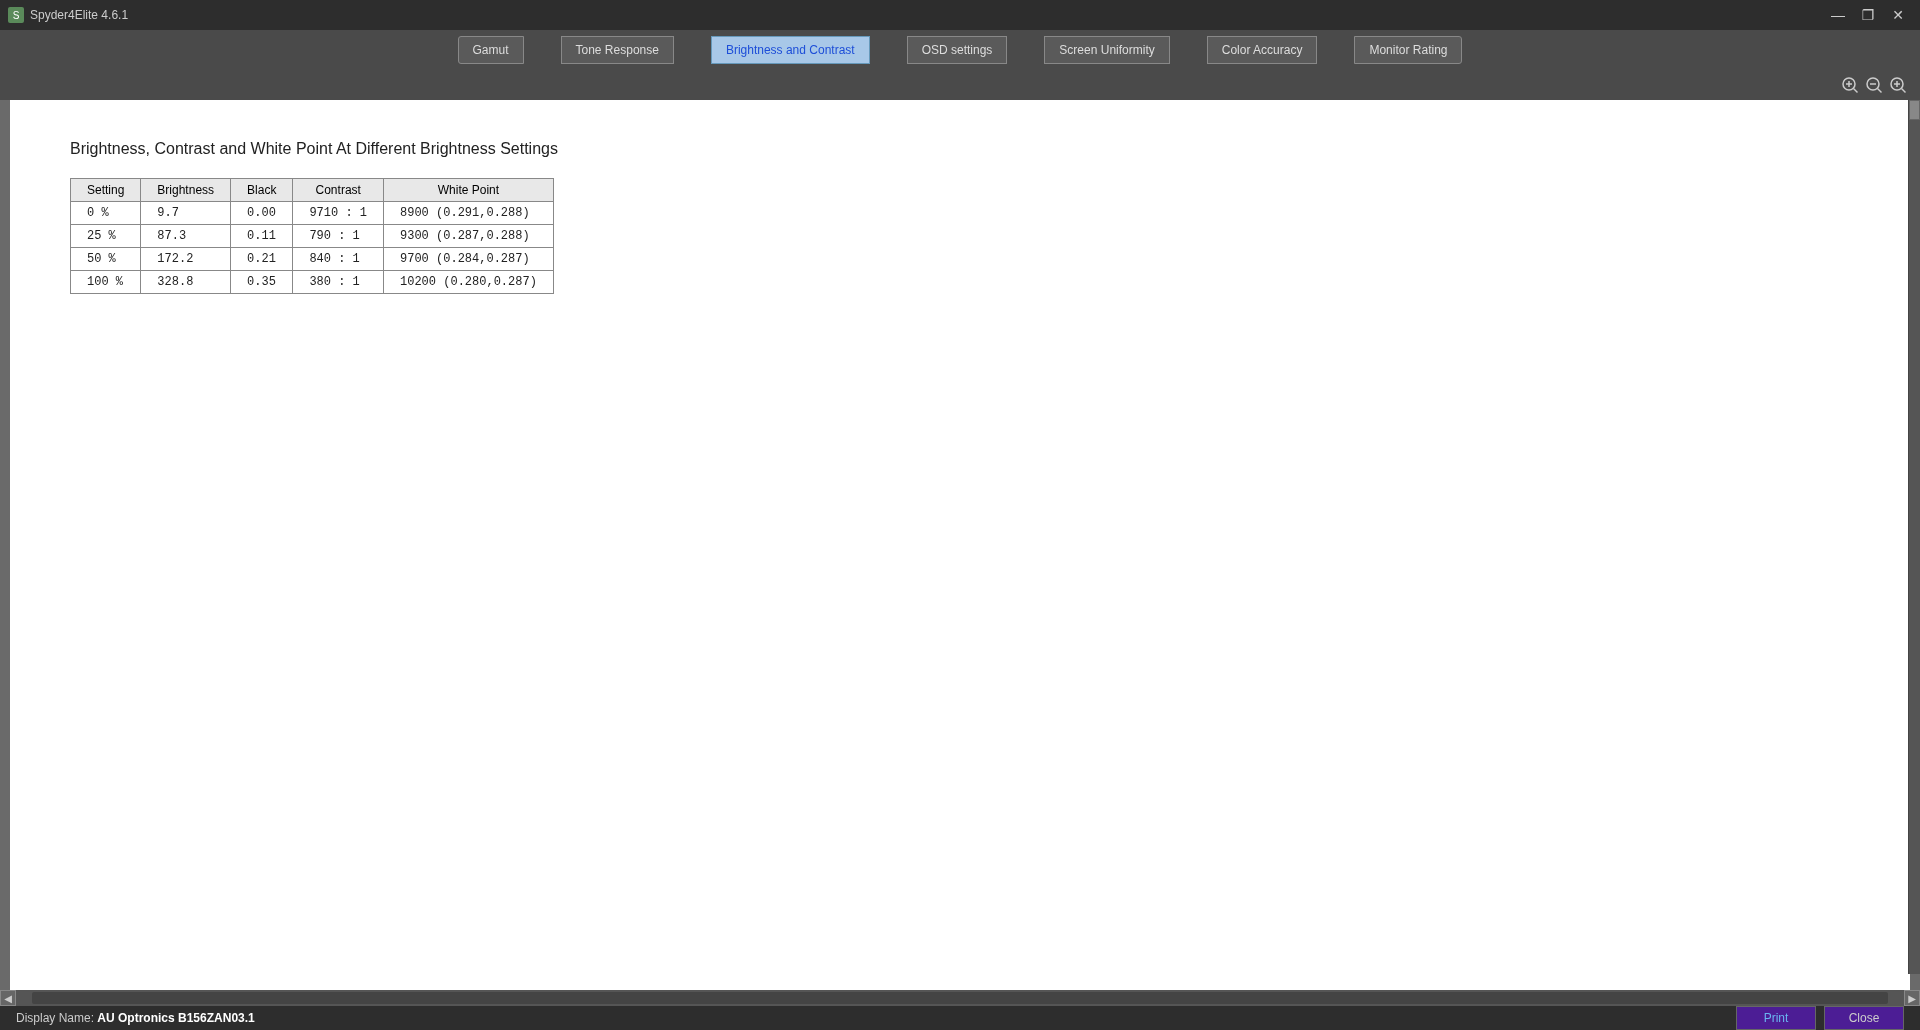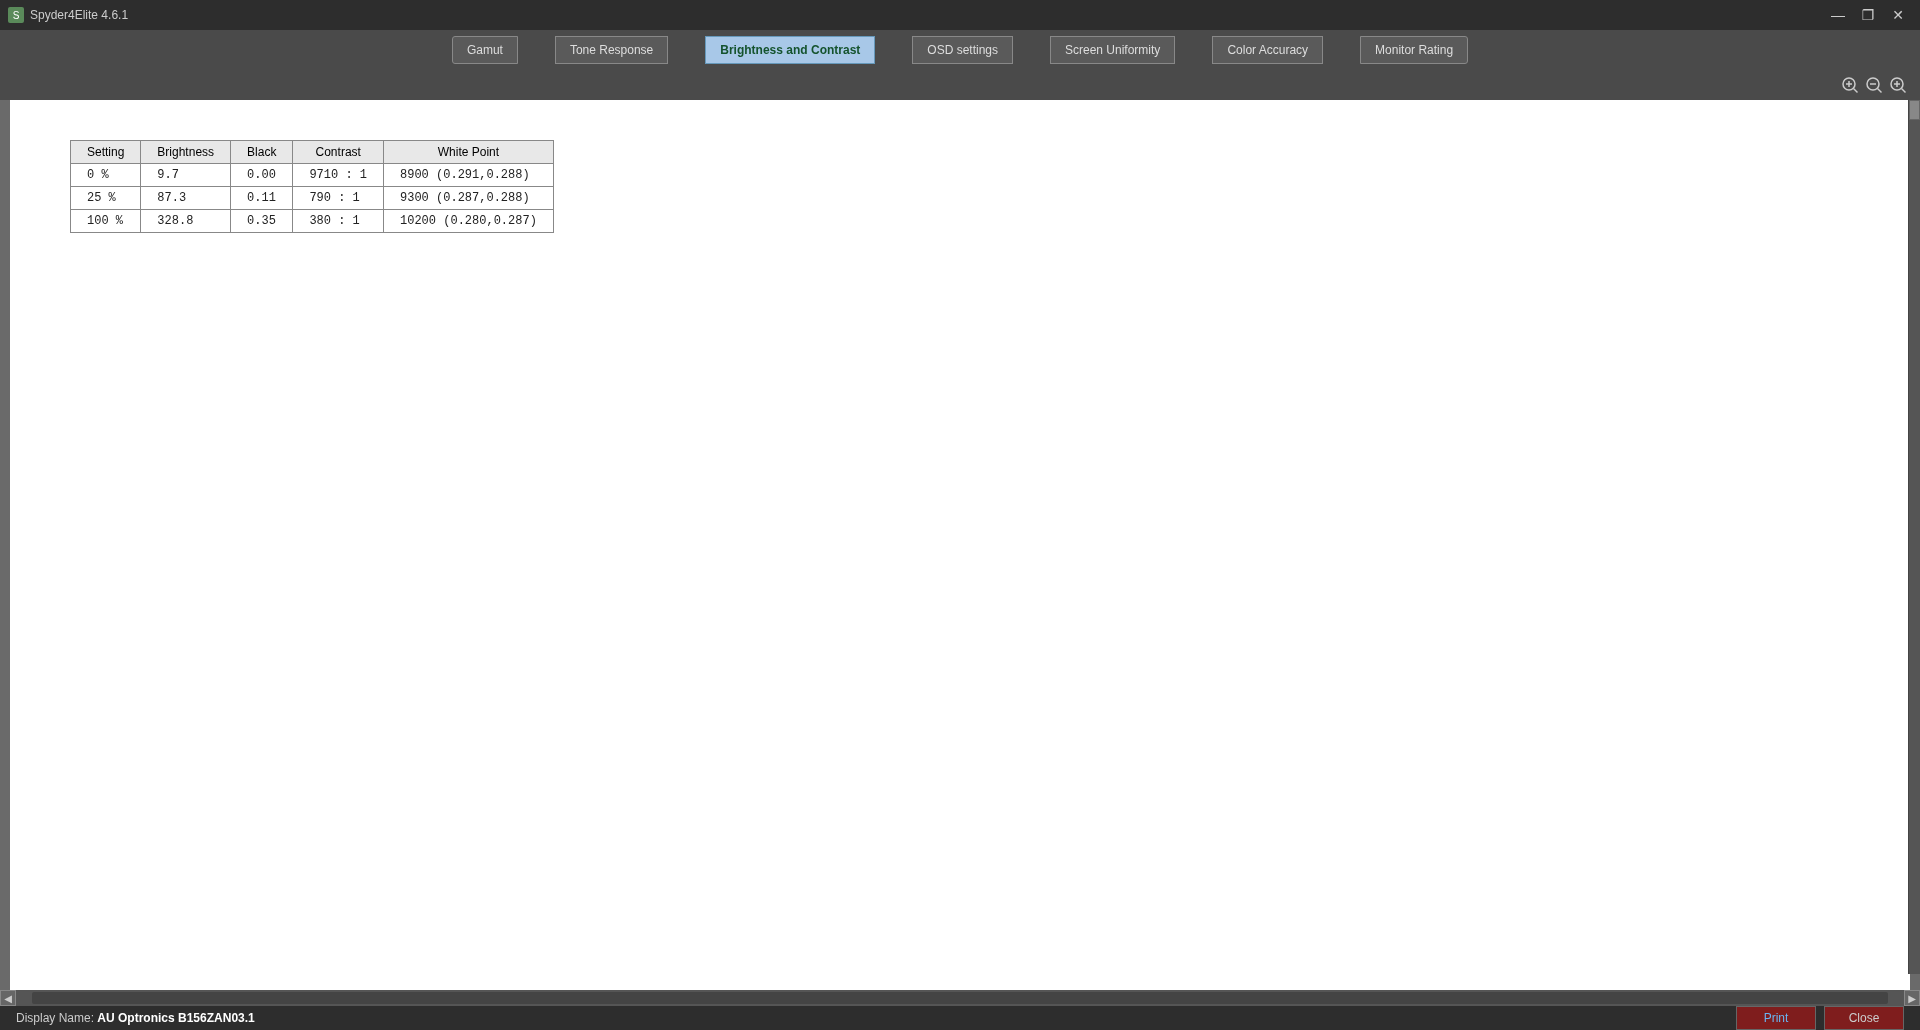--- a/index.html
+++ b/index.html
@@ -79,23 +79,23 @@
       border: 1px solid #888;
       height: 28px;
       display: flex;
       align-items: center;
       white-space: nowrap;
     }
     .tab-item:first-child { border-radius: 3px 0 0 3px; }
     .tab-item:last-child { border-radius: 0 3px 3px 0; }
     .tab-item.active {
       background: #a8c8e8;
-      color: #14532d;
+      color: #1d4ed8;
       border-color: #6699bb;
-      font-weight: 700;
+      font-weight: 400;
     }
 
     
     #toolbar-row {
       background: #4a4a4a;
       height: 30px;
       display: flex;
       align-items: center;
       justify-content: flex-end;
       padding: 0 10px;
@@ -220,21 +220,21 @@
       font-size: 12px;
     }
     #display-name strong {
       color: #fff;
     }
     #status-buttons {
       display: flex;
       gap: 8px;
     }
     .status-btn {
-      background: #7f1d1d;
+      background: #4c1d95;
       border: 1px solid #666;
       color: #ccc;
       padding: 4px 20px;
       font-size: 12px;
       cursor: pointer;
       min-width: 80px;
       text-align: center;
     }
     .status-btn.print-btn { color: #6ab4f0; }
   </style>
@@ -285,20 +285,21 @@
       <line x1="12.5" y1="12.5" x2="16.5" y2="16.5" stroke="#ccc" stroke-width="1.5"></line>
       <line x1="5" y1="8" x2="11" y2="8" stroke="#ccc" stroke-width="1.5"></line>
       <line x1="8" y1="5" x2="8" y2="11" stroke="#ccc" stroke-width="1.5"></line>
     </svg>
   </button>
 </div>
 
 <div id="main-area">
   <div id="page-container">
     <div id="white-page">
+      <div class="page-title">Brightness, Contrast and White Point At Different Brightness Settings</div>
       <table class="data-table">
         <thead>
           <tr>
             <th>Setting</th>
             <th>Brightness</th>
             <th>Black</th>
             <th>Contrast</th>
             <th>White Point</th>
           </tr>
         </thead>
@@ -311,20 +312,27 @@
               <td>8900 (0.291,0.288)</td>
             </tr>
             <tr>
               <td>25 %</td>
               <td>87.3</td>
               <td>0.11</td>
               <td>790 : 1</td>
               <td>9300 (0.287,0.288)</td>
             </tr>
             <tr>
+              <td>50 %</td>
+              <td>172.2</td>
+              <td>0.21</td>
+              <td>840 : 1</td>
+              <td>9700 (0.284,0.287)</td>
+            </tr>
+            <tr>
               <td>100 %</td>
               <td>328.8</td>
               <td>0.35</td>
               <td>380 : 1</td>
               <td>10200 (0.280,0.287)</td>
             </tr>
           </tbody>
       </table>
     </div>
   </div>

